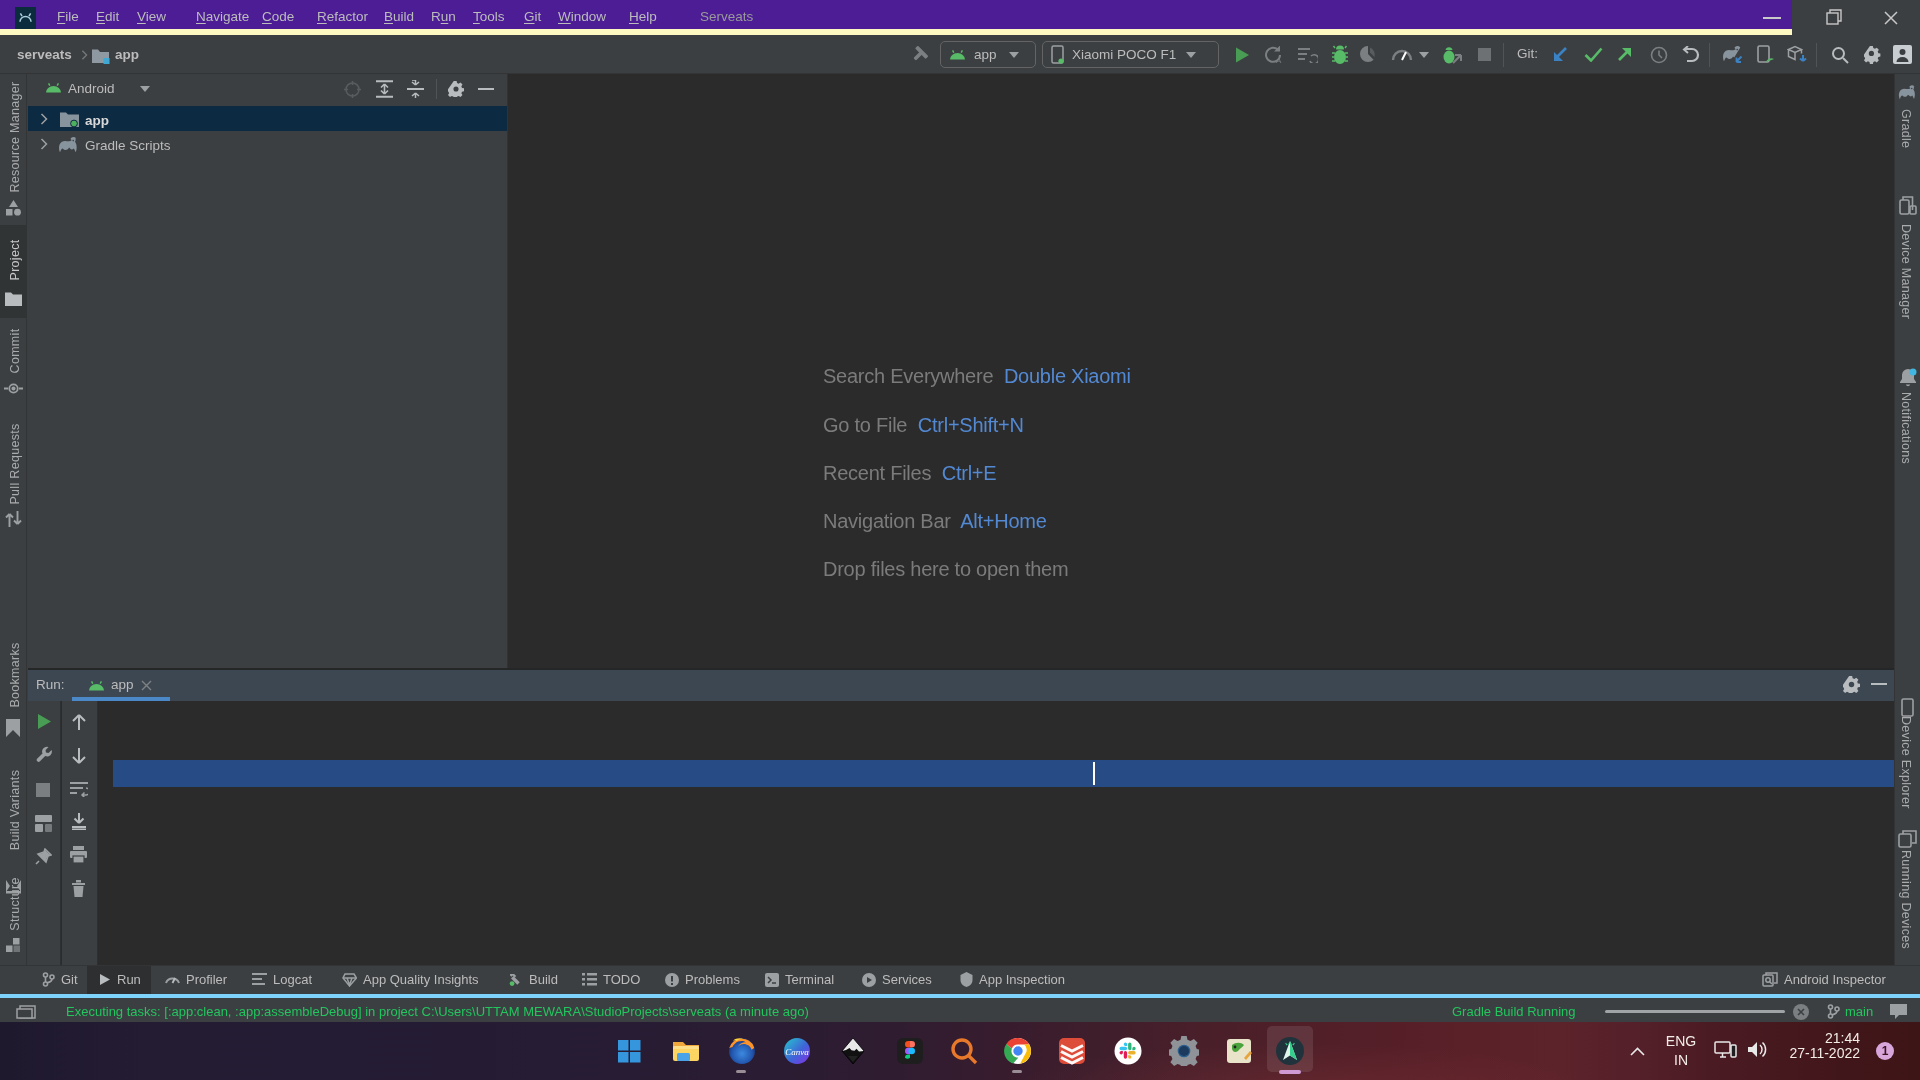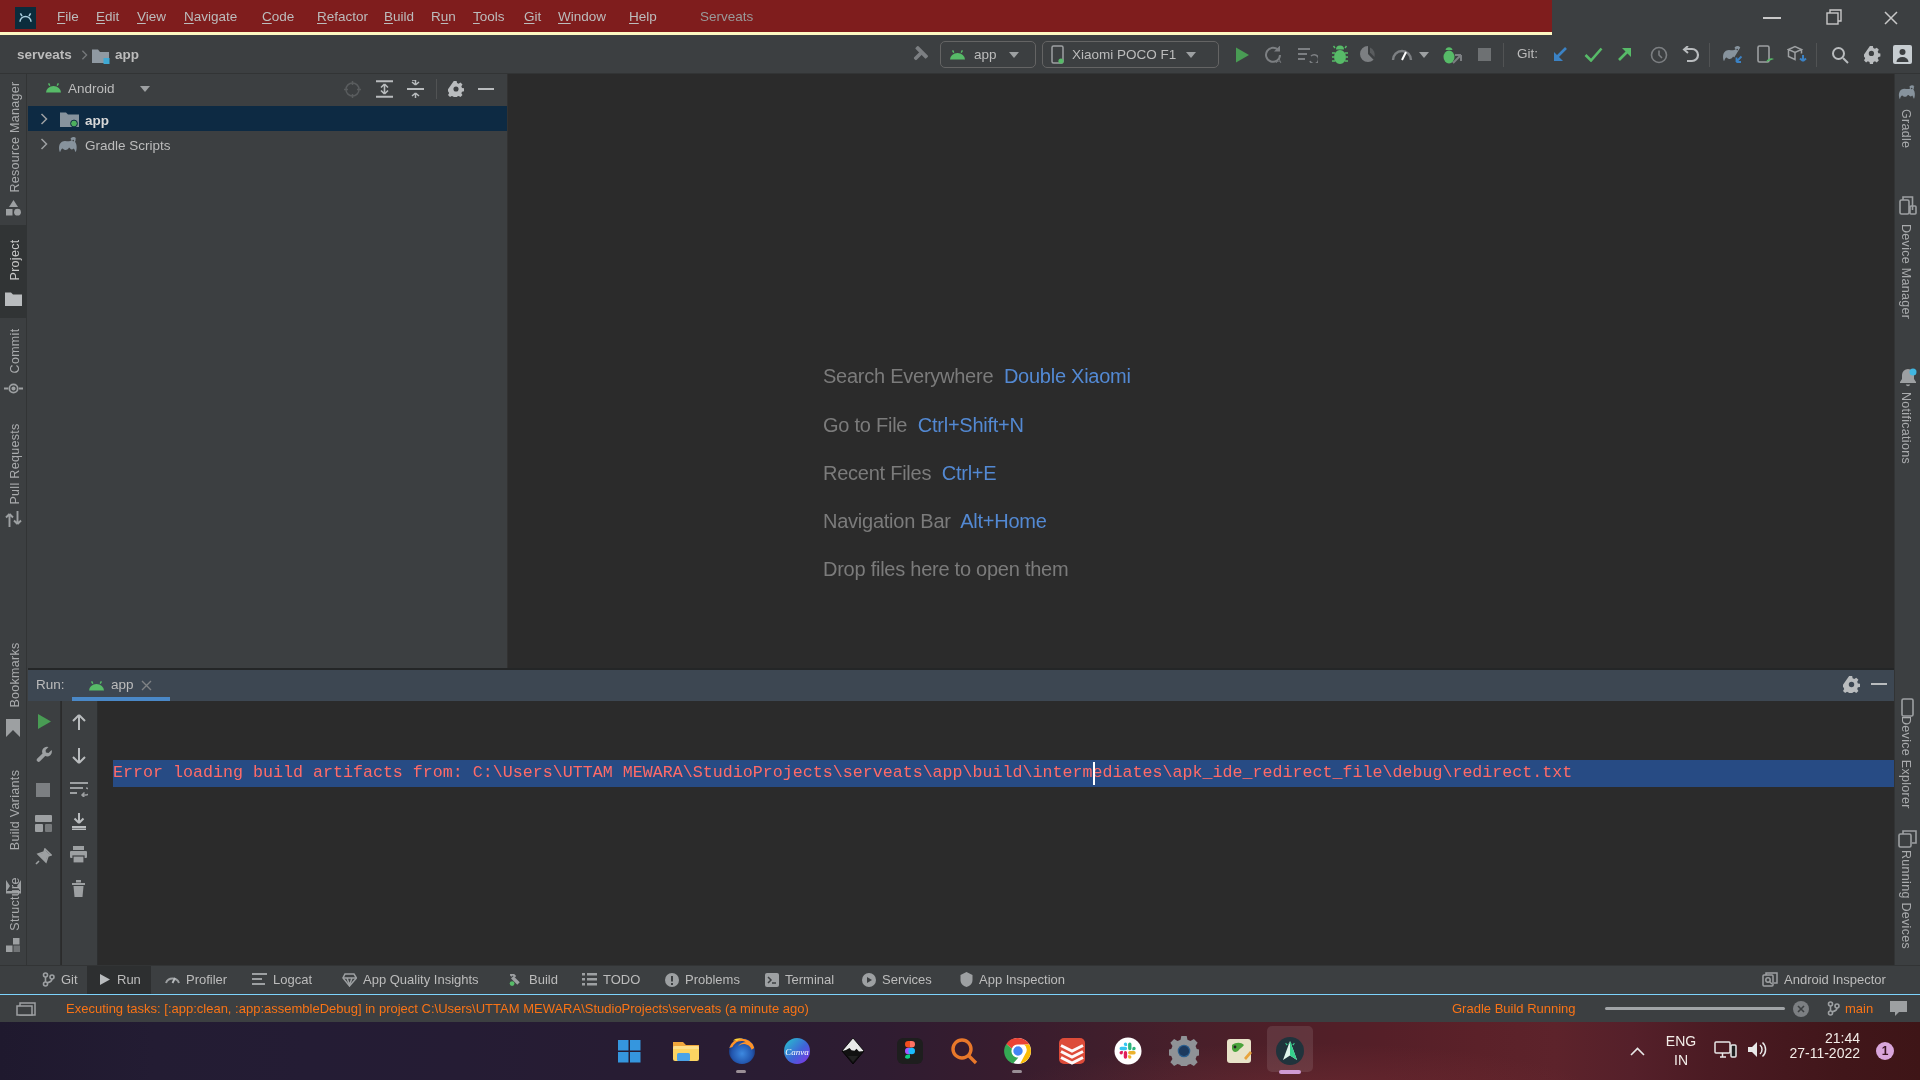--- a/index.html
+++ b/index.html
@@ -1,19 +1,19 @@
 <!DOCTYPE html>
 <html><head><meta charset="utf-8">
 <style>
 html,body{margin:0;padding:0;width:1920px;height:1080px;overflow:hidden;background:#3c3f41;font-family:"Liberation Sans",sans-serif;}
 *{box-sizing:border-box;}
 .abs{position:absolute;}
 #stage{position:relative;width:1920px;height:1080px;}
 
-#titlebar{left:0;top:0;width:1552px;height:35px;background:#7f1d1d;border-bottom:3px solid #fef9c3;}
+#titlebar{left:0;top:0;width:1792px;height:35px;background:#4c1d95;border-bottom:6px solid #fef9c3;}
 .menu{position:absolute;top:9px;font-size:13.5px;color:#bcbcbc;}
 .menu u{text-decoration:underline;text-underline-offset:2px;}
 #wintitle{position:absolute;top:9px;left:700px;font-size:13.5px;color:#9a9a9a;}
 
 #crumbbar{left:0;top:36px;width:1920px;height:38px;background:#3c3f41;border-bottom:1px solid #323435;}
 .crumb{position:absolute;top:11px;font-size:13.5px;color:#bcbcbc;font-weight:bold;}
 .combo{position:absolute;top:5px;height:27px;border:1px solid #646464;border-radius:5px;display:flex;align-items:center;font-size:13.5px;color:#bcbcbc;padding:0 8px;}
 .tbtxt{position:absolute;top:10px;font-size:13.5px;color:#bcbcbc;}
 
 #leftstripe{left:0;top:74px;width:27px;height:891px;background:#3c3f41;border-right:1px solid #323435;}
@@ -31,41 +31,41 @@
 
 #runpanel{left:28px;top:668px;width:1866px;height:297px;background:#2b2b2b;border-top:2px solid #242627;}
 #runhead{position:absolute;left:0;top:0;width:1866px;height:31px;background:#3d4752;}
 #runtabu{position:absolute;left:44px;top:27px;width:98px;height:4px;background:#4a88c7;}
 #strip1{position:absolute;left:0;top:31px;width:33px;height:264px;background:#3c3f41;border-right:1px solid #2d2f30;}
 #strip2{position:absolute;left:34px;top:31px;width:36px;height:264px;background:#3c3f41;border-right:1px solid #2d2f30;}
 .con{position:absolute;font-family:"Liberation Mono",monospace;font-size:16.6667px;white-space:pre;letter-spacing:0;}
 
 #toolbar2{left:0;top:965px;width:1920px;height:29px;background:#3c3f41;border-top:1px solid #323435;}
 .tw{position:absolute;top:6px;font-size:13px;color:#bcbcbc;display:flex;align-items:center;gap:6px;}
-#statusbar{left:0;top:994px;width:1920px;height:28px;background:#3c3f41;border-top:1px solid #7dd3fc;font-size:13px;color:#f97316;}
+#statusbar{left:0;top:994px;width:1920px;height:28px;background:#3c3f41;border-top:4px solid #7dd3fc;font-size:13px;color:#22c55e;}
 
 #taskbar{left:0;top:1022px;width:1920px;height:58px;background:radial-gradient(ellipse 420px 70px at 1300px 70px, rgba(150,60,64,0.28), rgba(150,60,64,0) 70%),linear-gradient(90deg,#1f192e 0%,#231c33 8%,#241c34 16%,#251c34 24%,#271c33 32%,#2a1c33 40%,#2f1c31 46%,#371c2e 52%,#3f1e2c 57%,#481f2a 62%,#4f1f28 67%,#551f28 72%,#5b2129 77%,#5d232b 81%,#55202a 85%,#4b1b23 89%,#45181e 93%,#41161a 96%,#3e1517 100%)}
 .tico{position:absolute;top:1036px;width:30px;height:30px;}
 svg{display:block;}
 </style></head>
 <body>
 <div id="stage">
 
 <div class="abs" id="titlebar">
   <svg class="abs" style="left:15px;top:7px" width="21" height="22" viewBox="0 0 21 22">
         <rect width="21" height="22" fill="#0b2c3c"></rect>
         <g stroke="#a9cede" stroke-width="1.5" fill="none">
           <path d="M5 14.8a5.5 5.3 0 0 1 11 0"></path>
           <path d="M7 9.2 5.4 6.4M14 9.2l1.6-2.8"></path>
         </g>
       </svg>
   <div class="menu" style="left:57px"><u>F</u>ile</div>
   <div class="menu" style="left:96px"><u>E</u>dit</div>
   <div class="menu" style="left:137px"><u>V</u>iew</div>
-  <div class="menu" style="left:184px"><u>N</u>avigate</div>
+  <div class="menu" style="left:196px"><u>N</u>avigate</div>
   <div class="menu" style="left:262px"><u>C</u>ode</div>
   <div class="menu" style="left:317px"><u>R</u>efactor</div>
   <div class="menu" style="left:384px"><u>B</u>uild</div>
   <div class="menu" style="left:431px">R<u>u</u>n</div>
   <div class="menu" style="left:473px"><u>T</u>ools</div>
   <div class="menu" style="left:524px"><u>G</u>it</div>
   <div class="menu" style="left:558px"><u>W</u>indow</div>
   <div class="menu" style="left:629px"><u>H</u>elp</div>
   <div id="wintitle">Serveats</div>
   <svg class="abs" style="left:1763px;top:17px" width="18" height="2">
@@ -418,21 +418,20 @@
           <rect x="3" y="10" width="11" height="7" fill="#9da0a2" stroke="#3c3f41" stroke-width="1.2"></rect>
         </svg>
     <svg class="abs" style="left:9px;top:178px" width="15" height="18" viewBox="0 0 15 18" fill="#9da0a2">
           <rect x="1" y="4" width="13" height="2"></rect>
           <rect x="5" y="1" width="5" height="2.5"></rect>
           <path d="M2.5 7h10l-1 11h-8z"></path>
         </svg>
   </div>
 
   <div class="abs" style="left:85px;top:90px;width:1781px;height:27px;background:#274b84"></div>
-  <div class="con" style="left:85px;top:93px;color:#ff6b68;z-index:2">Error loading build artifacts from: C:\Users\UTTAM MEWARA\StudioProjects\serveats\app\build\intermediates\apk_ide_redirect_file\debug\redirect.txt</div>
   <div class="abs" style="left:1065px;top:92px;width:2px;height:23px;background:#ffffff;z-index:3"></div>
 </div>
 
 <div class="abs" id="toolbar2">
   <div class="tw" style="left:42px">
         <svg width="13" height="15" viewBox="0 0 13 15" fill="none" stroke="#9da0a2" stroke-width="1.6">
           <circle cx="3.5" cy="3" r="2"></circle>
           <circle cx="3.5" cy="12" r="2"></circle>
           <circle cx="10" cy="5" r="2"></circle>
           <path d="M3.5 5v5M10 7c0 3-3 3-5 4"></path>

